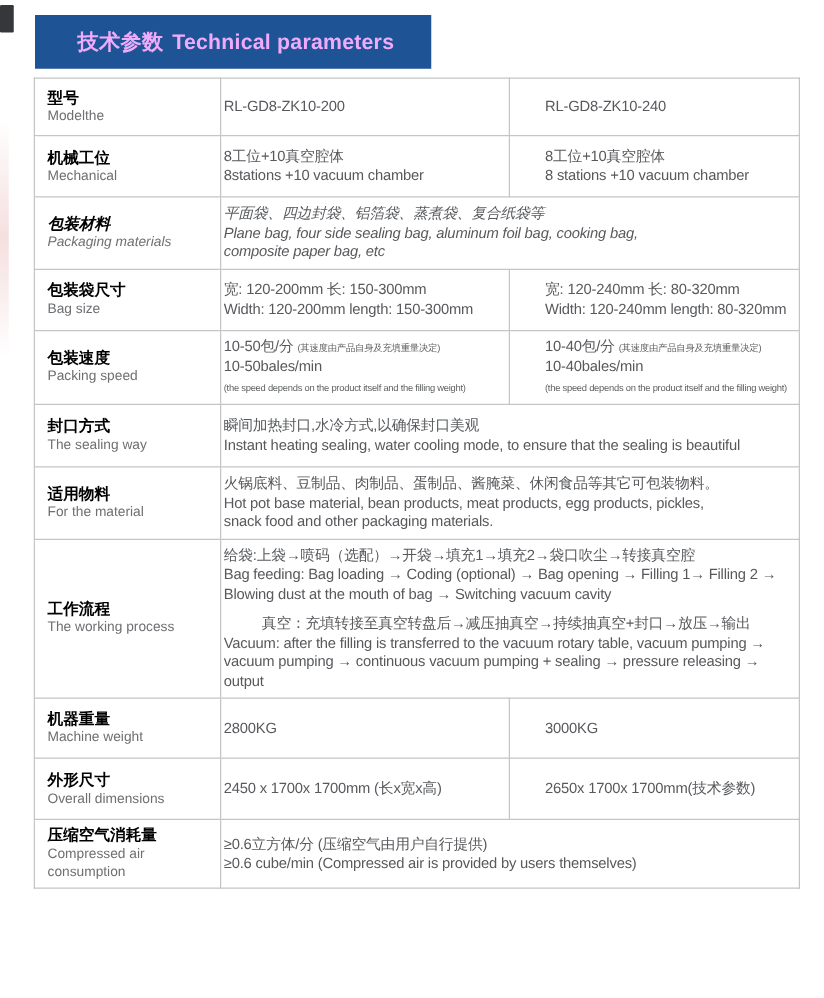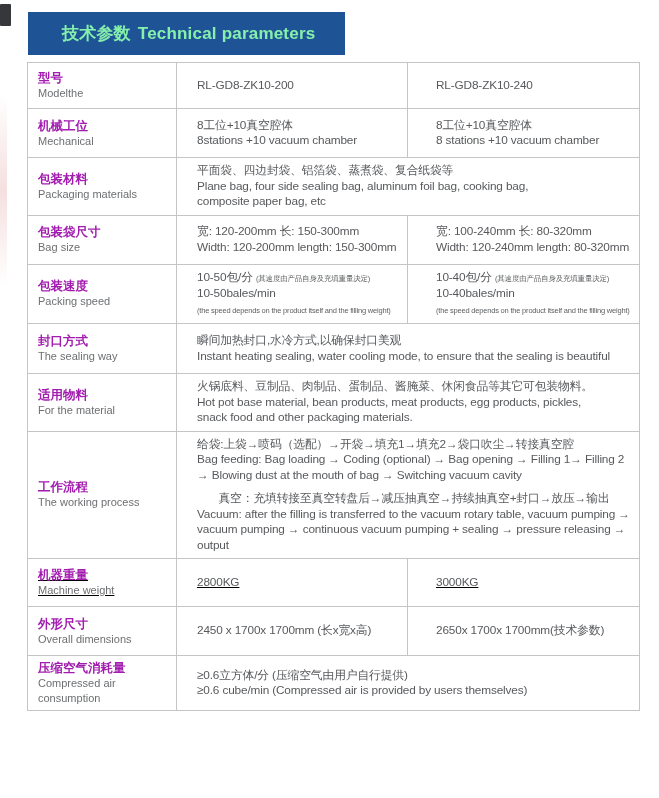--- a/index.html
+++ b/index.html
@@ -12,35 +12,35 @@
     position:absolute;left:0;top:4px;width:11px;height:22px;
     background:#35373a;border-radius:1px;
   }
   .smudge{
     position:absolute;left:0;top:95px;width:7px;height:190px;
     background:linear-gradient(180deg,rgba(236,196,196,.0),rgba(233,185,185,.45),rgba(236,196,196,.0));
   }
   .banner{
     position:absolute;left:28px;top:12px;width:317px;height:43px;
     box-sizing:border-box;display:flex;align-items:center;
-    padding-left:34px;color:#86efac;font-size:17px;font-weight:bold;
+    padding-left:34px;color:#f0abfc;font-size:17px;font-weight:bold;
     letter-spacing:.2px;
   }
   .banner .en-part{font-weight:bold;margin-left:7px;}
   table.spec{
     position:absolute;left:27px;top:62px;width:612px;
     border-collapse:collapse;table-layout:fixed;
   }
   table.spec td{
     border:1px solid #c3c5c7;vertical-align:middle;box-sizing:border-box;
   }
   td.label-cell{padding:4px 4px 4px 10px;}
-  .lzh{font-size:12.5px;color:#a21caf;font-weight:600;line-height:16px;}
+  .lzh{font-size:12.5px;color:#000000;font-weight:600;line-height:16px;}
   .len{font-size:11px;color:#6d6f72;line-height:15px;}
-  td.val-cell{padding:5px 8px 5px 20px;}
+  td.val-cell{padding:5px 8px 5px 2px;}
   td.val-cell.c3{padding-left:28px;}
   .line{font-size:11.8px;color:#57595c;line-height:15.5px;letter-spacing:-.15px;}
   .line.gap{margin-top:8px;text-align:center;}
   .sm{font-size:7.5px;color:#5d5f61;letter-spacing:-.2px;white-space:nowrap;}
 </style>
 </head>
 <body>
 
 <div class="artifact"></div>
 <div class="smudge"></div>
@@ -76,42 +76,42 @@
         </td>
         <td class="val-cell c2">
           <div class="line"><span>8工位+10真空腔体</span></div>
           <div class="line"><span>8stations +10 vacuum chamber</span></div>
         </td>
         <td class="val-cell c3">
           <div class="line"><span>8工位+10真空腔体</span></div>
           <div class="line"><span>8 stations +10 vacuum chamber</span></div>
         </td>
       </tr>
-      <tr style="height: 49px;">
+      <tr style="height: 49px; font-style: italic;">
         <td class="label-cell">
           <div class="lzh">包装材料</div>
           <div class="len">Packaging materials</div>
         </td>
         <td class="val-cell c2" colspan="2">
           <div class="line"><span>平面袋、四边封袋、铝箔袋、蒸煮袋、复合纸袋等</span></div>
           <div class="line"><span>Plane bag, four side sealing bag, aluminum foil bag, cooking bag,</span></div>
           <div class="line"><span>composite paper bag, etc</span></div>
         </td>
       </tr>
       <tr style="height: 49px;">
         <td class="label-cell">
           <div class="lzh">包装袋尺寸</div>
           <div class="len">Bag size</div>
         </td>
         <td class="val-cell c2">
           <div class="line"><span>宽: 120-200mm 长: 150-300mm</span></div>
           <div class="line"><span>Width: 120-200mm length: 150-300mm</span></div>
         </td>
         <td class="val-cell c3">
-          <div class="line"><span>宽: 100-240mm 长: 80-320mm</span></div>
+          <div class="line"><span>宽: 120-240mm 长: 80-320mm</span></div>
           <div class="line"><span>Width: 120-240mm length: 80-320mm</span></div>
         </td>
       </tr>
       <tr style="height: 53px;">
         <td class="label-cell">
           <div class="lzh">包装速度</div>
           <div class="len">Packing speed</div>
         </td>
         <td class="val-cell c2">
           <div class="line"><span>10-50包/分 </span><span class="sm">(其速度由产品自身及充填重量决定)</span></div>
@@ -150,21 +150,21 @@
           <div class="lzh">工作流程</div>
           <div class="len">The working process</div>
         </td>
         <td class="val-cell c2" colspan="2">
           <div class="line"><span>给袋:上袋→喷码（选配）→开袋→填充1→填充2→袋口吹尘→转接真空腔</span></div>
           <div class="line"><span>Bag feeding: Bag loading → Coding (optional) → Bag opening → Filling 1→ Filling 2 → Blowing dust at the mouth of bag → Switching vacuum cavity</span></div>
           <div class="line gap"><span>真空：充填转接至真空转盘后→减压抽真空→持续抽真空+封口→放压→输出</span></div>
           <div class="line"><span>Vacuum: after the filling is transferred to the vacuum rotary table, vacuum pumping → vacuum pumping → continuous vacuum pumping + sealing → pressure releasing → output</span></div>
         </td>
       </tr>
-      <tr style="height: 48px; text-decoration: underline;">
+      <tr style="height: 48px;">
         <td class="label-cell">
           <div class="lzh">机器重量</div>
           <div class="len">Machine weight</div>
         </td>
         <td class="val-cell c2">
           <div class="line"><span>2800KG</span></div>
         </td>
         <td class="val-cell c3">
           <div class="line"><span>3000KG</span></div>
         </td>

